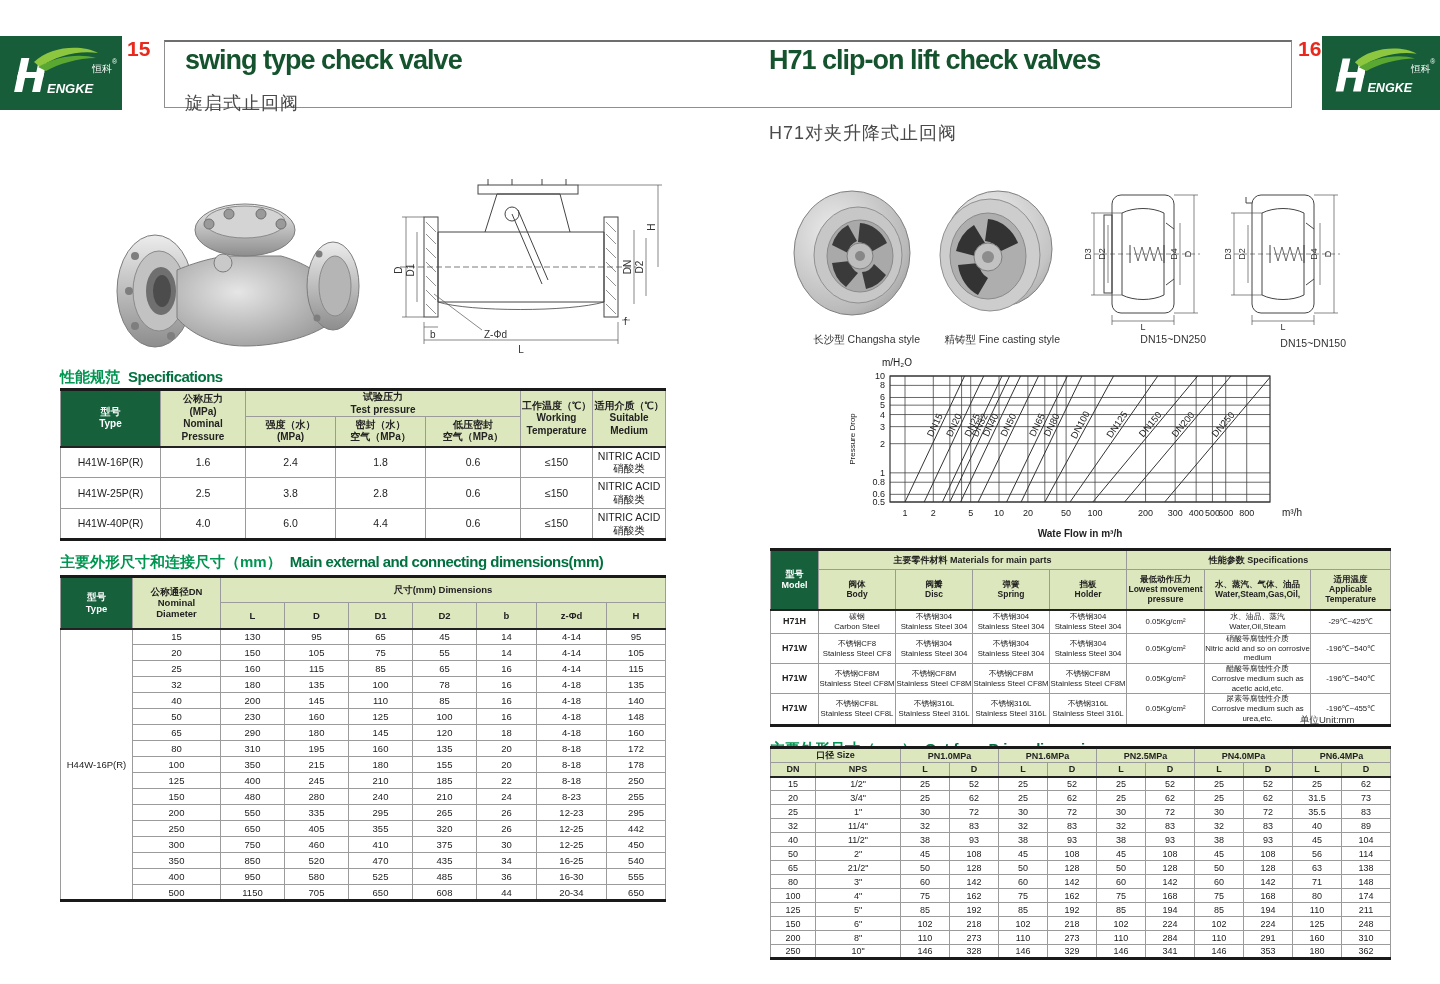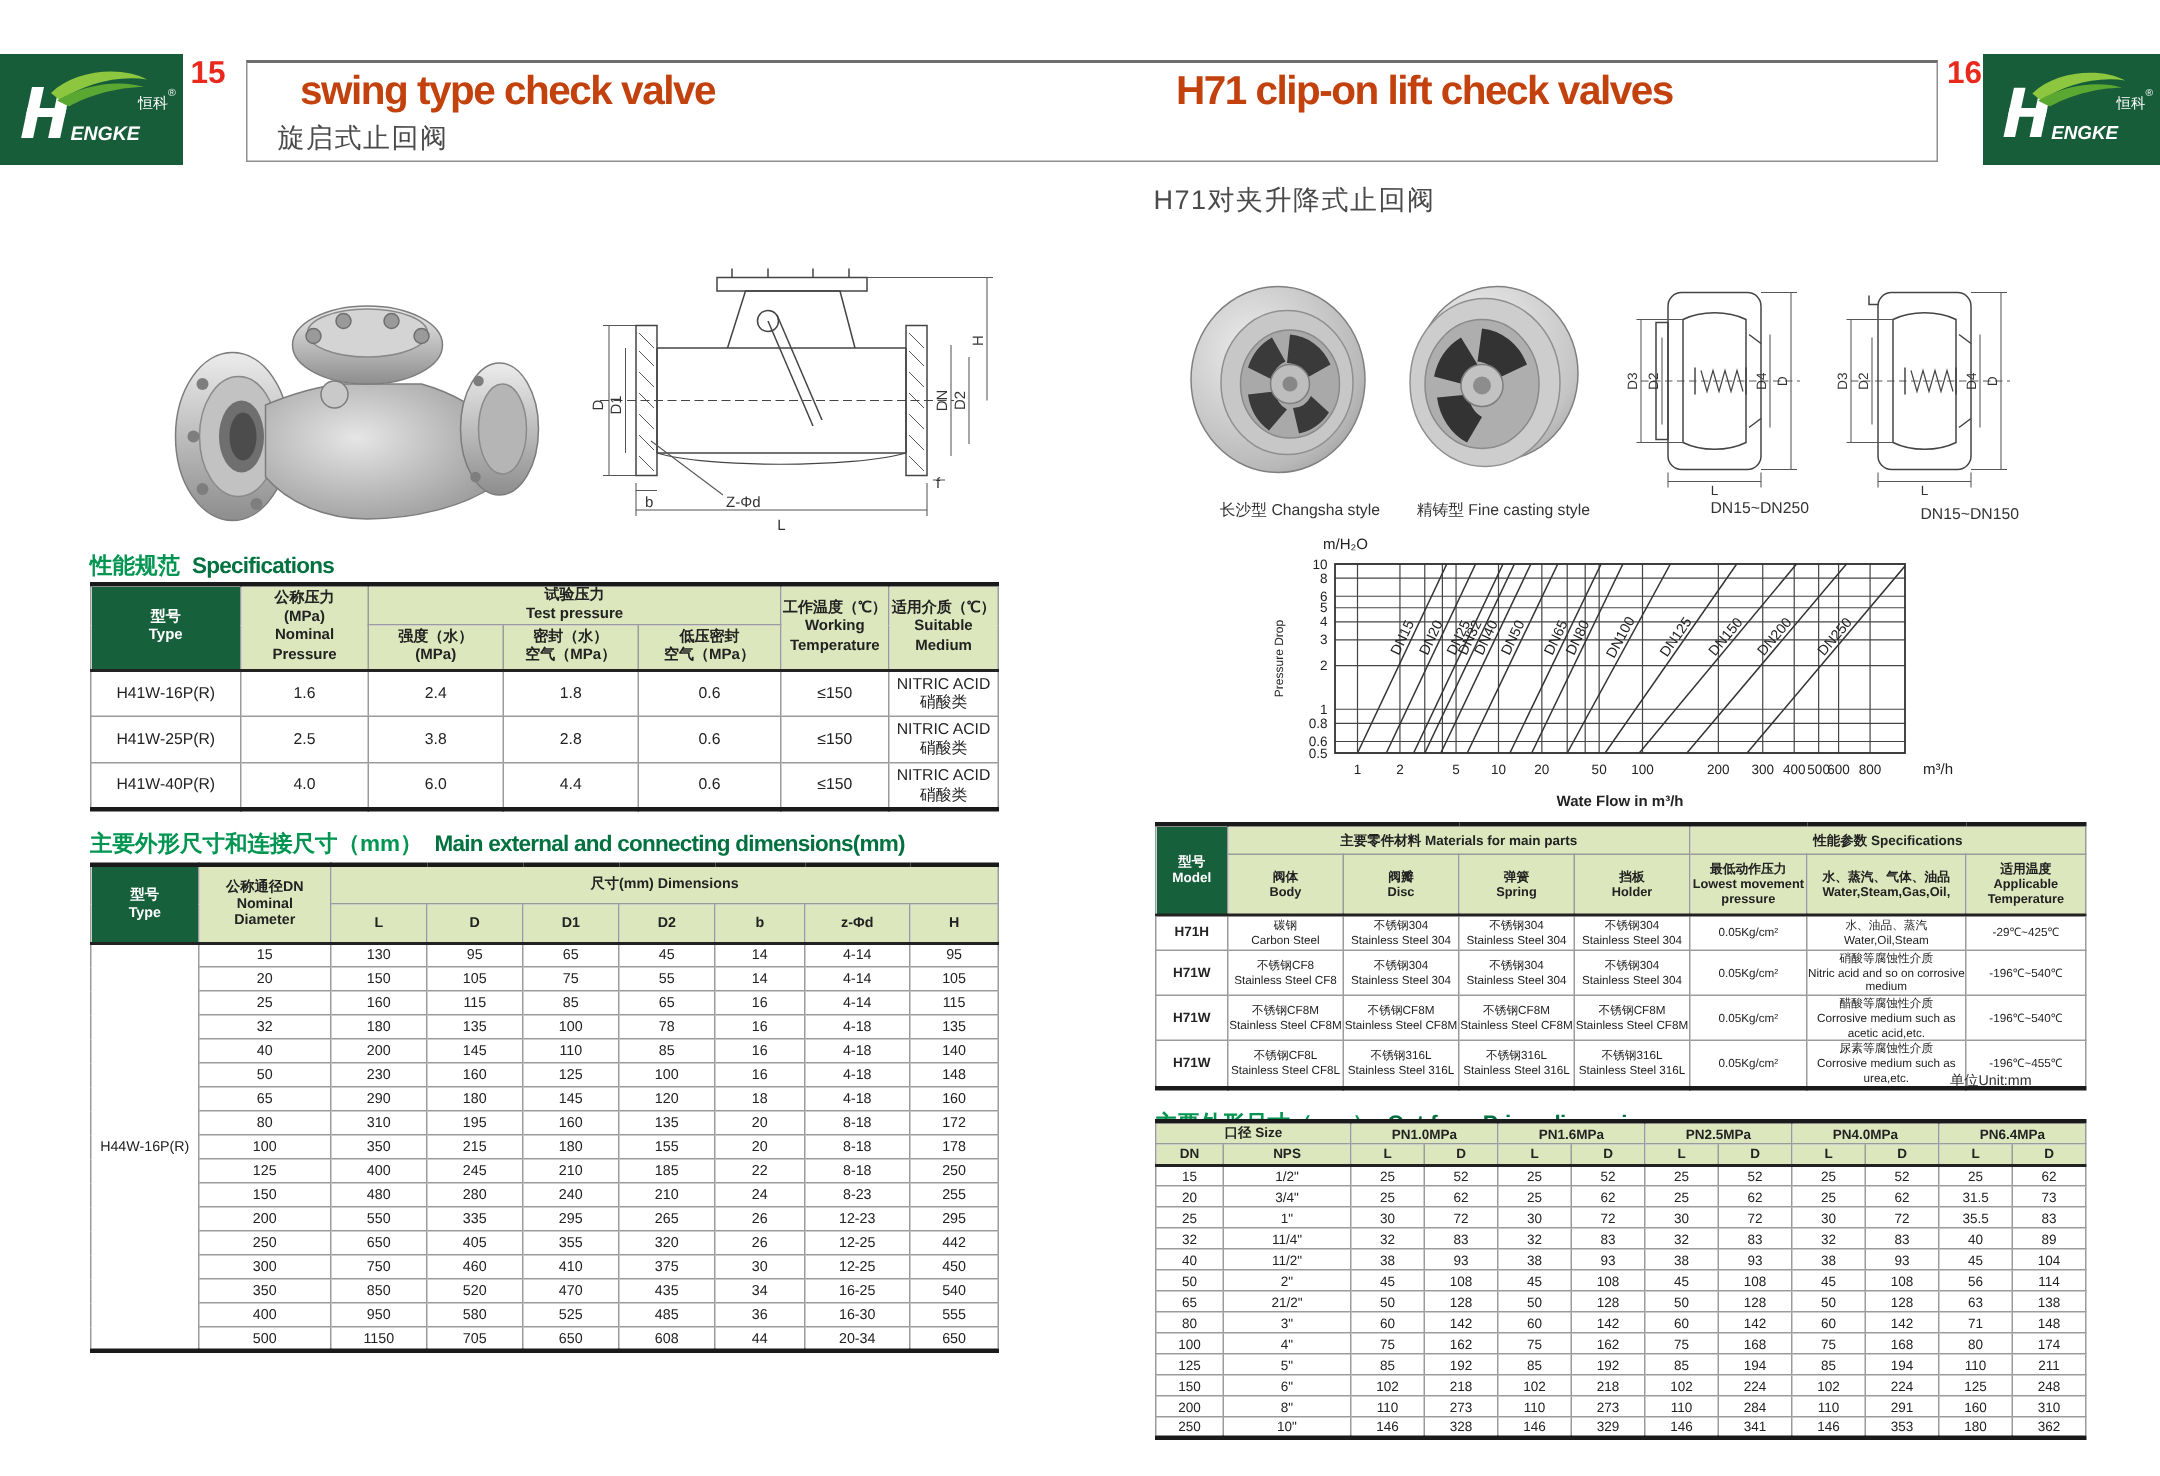--- a/index.html
+++ b/index.html
@@ -7,21 +7,21 @@
   body {
     position:relative; width:1440px; height:984px; overflow:hidden;
     font-family:"Liberation Sans", sans-serif; color:#222;
   }
   .abs { position:absolute; }
 
   
   .logo-box { width:122px; height:74px; background:#175d39; }
   .page-no { font-size:21px; font-weight:bold; color:#e8291c; }
   .hdr-strip { width:1128px; height:68px; background:#fff; border:1px solid #8f8f8f; border-top:2px solid #6e6e6e; }
-  .hdr-en { font-size:27px; font-weight:bold; color:#c2410c; letter-spacing:-1px; line-height:1; white-space:nowrap;margin-left:15px; }
+  .hdr-en { font-size:27px; font-weight:bold; color:#14532d; letter-spacing:-1px; line-height:1; white-space:nowrap; }
   .hdr-cn { font-size:18px; color:#4a4a4a; letter-spacing:1px; white-space:nowrap; }
 
   
   .sec-title { font-size:15px; font-weight:bold; color:#009551; white-space:nowrap; }
   .sec-title .en { color:#00713f; margin-left:8px; letter-spacing:-0.5px; }
   .unit-note { font-size:9.5px; color:#333; }
 
   
   table { border-collapse:collapse; table-layout:fixed; background:#fff;
           border-top:3px solid #1a1a1a; border-bottom:3px solid #1a1a1a; }
@@ -75,21 +75,21 @@
     <path d="M38,31 C56,20 80,17 96,22 C78,22 58,28 46,35 Z" fill="#5aa832"></path>
     <text x="47" y="57" font-size="13" font-weight="bold" font-style="italic" fill="#fff">ENGKE</text>
     <text x="92" y="36" font-size="10" fill="#fff">恒科</text>
     <text x="112" y="28" font-size="7" fill="#fff">®</text>
   </svg>
 </div>
 <div class="abs page-no" style="left:127px;top:37px;">15</div>
 
 <div class="abs hdr-strip" style="left:164px;top:40px;">
   <div class="abs hdr-en" style="left:20px;top:5px;">swing type check valve</div>
-  <div class="abs hdr-cn" style="left:20px;top:38px;">旋启式止回阀</div>
+  <div class="abs hdr-cn" style="left:20px;top:49px;">旋启式止回阀</div>
   <div class="abs hdr-en" style="left:604px;top:5px;">H71 clip-on lift check valves</div>
   <div class="abs hdr-cn" style="left:604px;top:38px;margin-top:41px;">H71对夹升降式止回阀</div>
 </div>
 
 <div class="abs page-no" style="left:1298px;top:37px;">16</div>
 <div class="abs logo-box" style="left:1322px;top:36px;width:118px;">
   <svg width="118" height="74" viewBox="0 0 122 74">
     <g transform="skewX(-12)">
       <rect x="26" y="22" width="8" height="34" fill="#fff"></rect>
       <rect x="44" y="22" width="8" height="34" fill="#fff"></rect>

